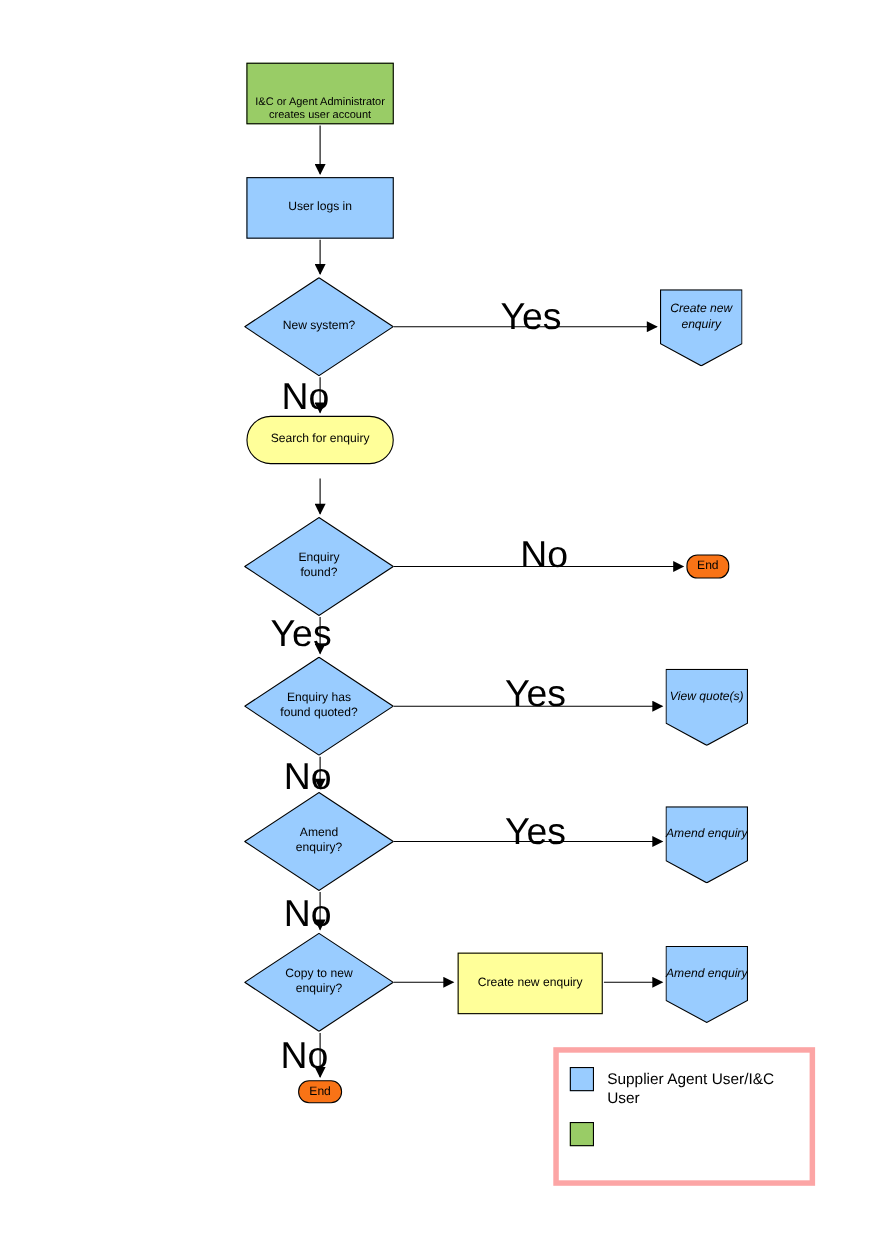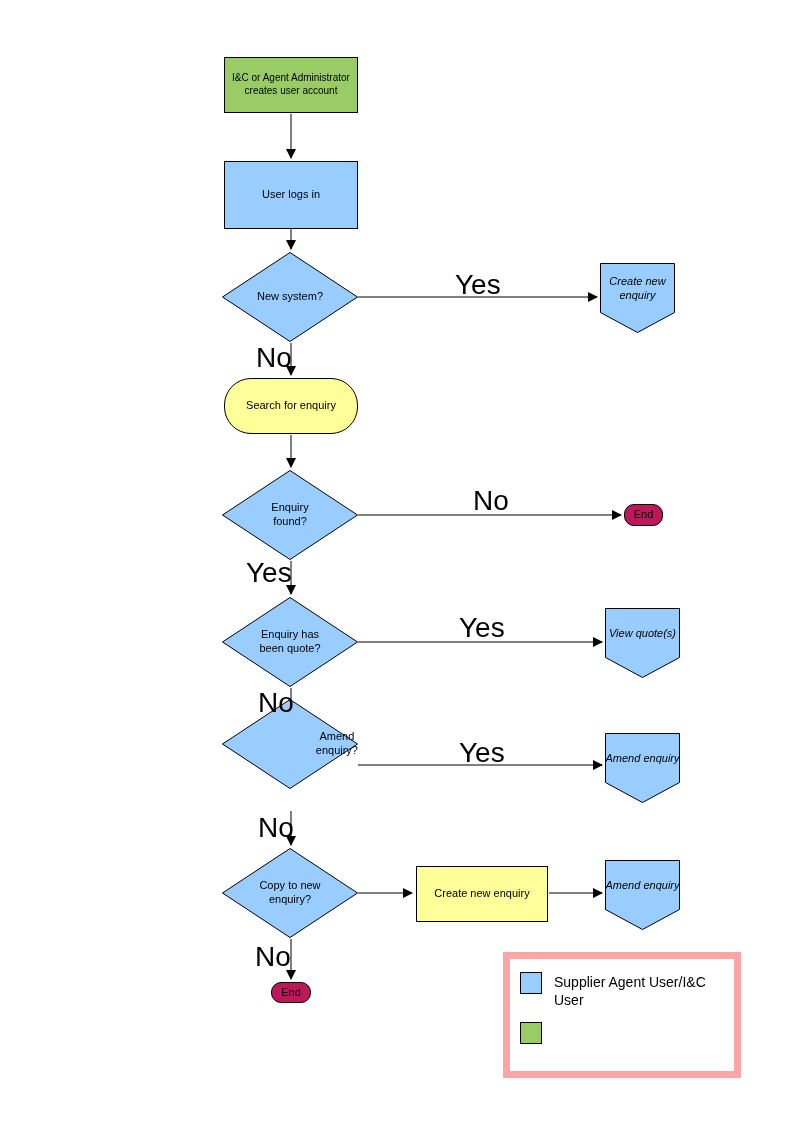--- a/index.html
+++ b/index.html
@@ -3,28 +3,28 @@
 <meta charset="utf-8">
 <style>
   html,body{margin:0;padding:0;background:#ffffff;}
   body{width:794px;height:1123px;position:relative;font-family:"Liberation Sans",sans-serif;color:#000;overflow:hidden;}
   #connectors{position:absolute;left:0;top:0;width:794px;height:1123px;pointer-events:none;}
   #connectors line{stroke:#000;stroke-width:1;}
   .node{position:absolute;display:flex;align-items:center;justify-content:center;text-align:center;box-sizing:border-box;}
   .rect{border:1px solid #000;}
   .fill-user{background:#99CCFF;}
   .fill-task{background:#FFFF99;}
-  .fill-admin{background:#99CC66;}
+  .fill-admin{background:#99CC66;align-items:flex-end;}
   .shape-svg{position:absolute;left:0;top:0;width:100%;height:100%;}
   .poly-user{fill:#99CCFF;stroke:#000;stroke-width:1;}
   .nlabel{position:relative;font-size:11px;line-height:1.27;white-space:pre-line;z-index:2;}
   .pent .nlabel{margin-bottom:18px;font-style:italic;}
-  .endnode{border:1px solid #000;border-radius:10px;background:#be185d;font-size:11px;}
-  .elabel{position:absolute;font-size:28px;line-height:1;letter-spacing:0px;}
-  .legend{position:absolute;left:503px;top:952px;width:238px;height:126px;border:7px solid #fca5a5;box-sizing:border-box;padding:13px 10px;display:flex;flex-direction:column;gap:13px;background:#fff;}
+  .endnode{border:1px solid #000;border-radius:10px;background:#f97316;font-size:11px;}
+  .elabel{position:absolute;font-size:34px;line-height:1;letter-spacing:0px;}
+  .legend{position:absolute;left:503px;top:952px;width:238px;height:126px;border:5px solid #fca5a5;box-sizing:border-box;padding:13px 10px;display:flex;flex-direction:column;gap:13px;background:#fff;}
   .lrow{display:flex;align-items:flex-start;gap:12px;}
   .lswatch{width:20px;height:20px;border:1px solid #000;flex:0 0 auto;}
   .llabel{font-size:14px;line-height:1.25;padding-top:2px;}
 </style>
 </head>
 <body>
 
 <svg id="connectors" xmlns="http://www.w3.org/2000/svg">
   <defs>
     <marker id="ah" viewBox="0 0 10 10" refX="9" refY="5" markerWidth="13" markerHeight="10" orient="auto-start-reverse">
@@ -45,71 +45,71 @@
   <line x1="358" y1="893" x2="412" y2="893" marker-end="url(#ah)"></line>
   <line x1="549" y1="893" x2="602" y2="893" marker-end="url(#ah)"></line>
   <line x1="291" y1="939" x2="291" y2="979" marker-end="url(#ah)"></line>
 </svg>
 
 <div class="node rect fill-admin" style="left:224px;top:57px;width:134px;height:56px;">
   <span class="nlabel" style="font-size:10px;">I&amp;C or Agent Administrator
 creates user account</span>
 </div>
 
-<div class="node rect fill-user" style="left:224px;top:161px;width:134px;height:68px;">
+<div class="node rect fill-user" style="left:224px;top:161px;width:134px;height:56px;">
   <span class="nlabel">User logs in</span>
 </div>
 
 <div class="node" style="left:222px;top:252px;width:136px;height:90px;">
   <svg class="shape-svg" viewBox="0 0 136 90" preserveAspectRatio="none">
       <polygon class="poly-user" points="68,0.5 135.5,45 68,89.5 0.5,45"></polygon>
     </svg>
   <span class="nlabel">New system?</span>
 </div>
 
 <div class="node pent" style="left:600px;top:263px;width:75px;height:70px;">
   <svg class="shape-svg" viewBox="0 0 75 70" preserveAspectRatio="none">
       <polygon class="poly-user" points="0.5,0.5 74.5,0.5 74.5,49.5 37.5,69.5 0.5,49.5"></polygon>
     </svg>
   <span class="nlabel">Create new
 enquiry</span>
 </div>
 
-<div class="node rect fill-task" style="left:224px;top:378px;width:134px;height:56px;border-radius:27px;">
+<div class="node rect fill-task" style="left:224px;top:378px;width:134px;height:44px;border-radius:27px;">
   <span class="nlabel">Search for enquiry</span>
 </div>
 
 <div class="node" style="left:222px;top:470px;width:136px;height:90px;">
   <svg class="shape-svg" viewBox="0 0 136 90" preserveAspectRatio="none">
       <polygon class="poly-user" points="68,0.5 135.5,45 68,89.5 0.5,45"></polygon>
     </svg>
   <span class="nlabel">Enquiry
 found?</span>
 </div>
 
 <div class="node endnode" style="left:624px;top:504px;width:39px;height:22px;">
   <span class="nlabel">End</span>
 </div>
 
 <div class="node" style="left:222px;top:597px;width:136px;height:90px;">
   <svg class="shape-svg" viewBox="0 0 136 90" preserveAspectRatio="none">
       <polygon class="poly-user" points="68,0.5 135.5,45 68,89.5 0.5,45"></polygon>
     </svg>
   <span class="nlabel">Enquiry has
-been quote?</span>
+found quoted?</span>
 </div>
 
 <div class="node pent" style="left:605px;top:608px;width:75px;height:70px;">
   <svg class="shape-svg" viewBox="0 0 75 70" preserveAspectRatio="none">
       <polygon class="poly-user" points="0.5,0.5 74.5,0.5 74.5,49.5 37.5,69.5 0.5,49.5"></polygon>
     </svg>
   <span class="nlabel">View quote(s)</span>
 </div>
 
-<div class="node" style="left:222px;top:699px;width:136px;height:90px;justify-content:flex-end;">
+<div class="node" style="left:222px;top:720px;width:136px;height:90px;">
   <svg class="shape-svg" viewBox="0 0 136 90" preserveAspectRatio="none">
       <polygon class="poly-user" points="68,0.5 135.5,45 68,89.5 0.5,45"></polygon>
     </svg>
   <span class="nlabel">Amend
 enquiry?</span>
 </div>
 
 <div class="node pent" style="left:605px;top:733px;width:75px;height:70px;">
   <svg class="shape-svg" viewBox="0 0 75 70" preserveAspectRatio="none">
       <polygon class="poly-user" points="0.5,0.5 74.5,0.5 74.5,49.5 37.5,69.5 0.5,49.5"></polygon>

